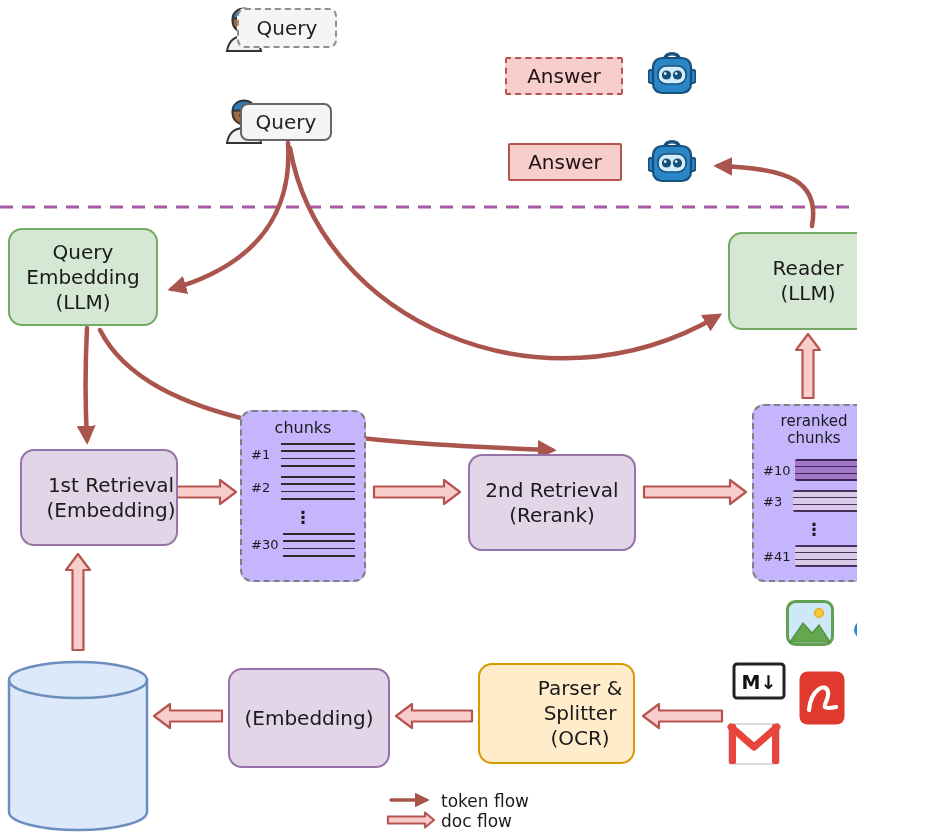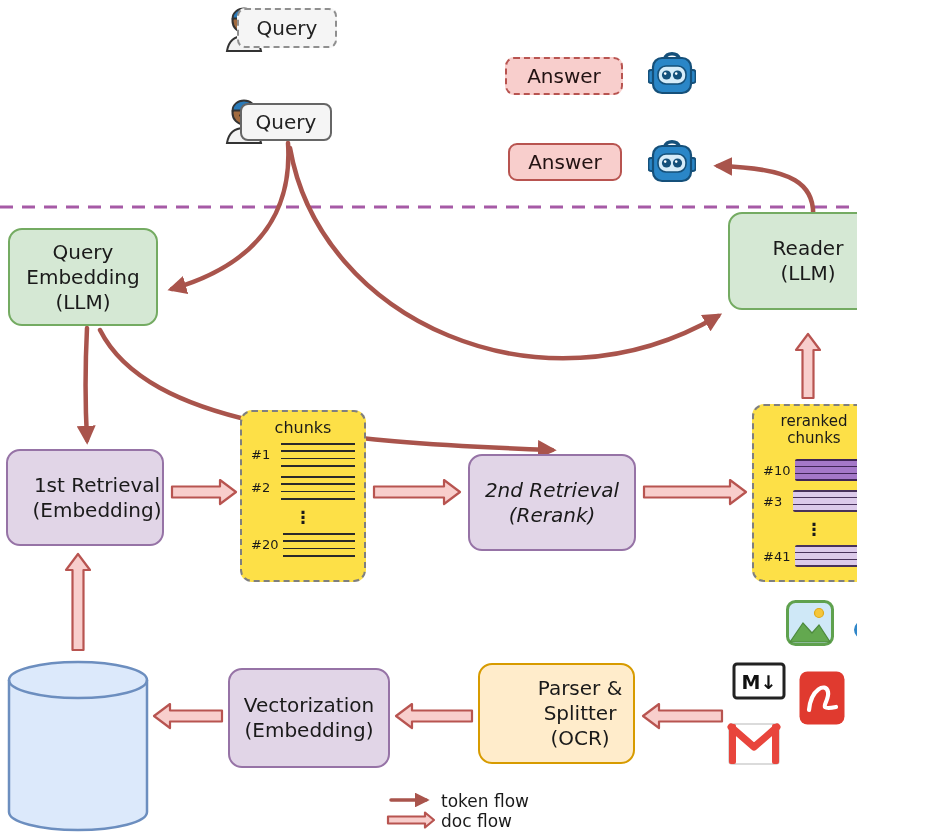--- a/index.html
+++ b/index.html
@@ -11,32 +11,32 @@
   .abs{position:absolute;z-index:2;}
   .box{
     box-sizing:border-box;display:flex;flex-direction:column;align-items:center;justify-content:center;
     border-radius:14px;text-align:center;font-size:20px;line-height:1.25;
   }
   .green{background:#d5e8d4;border:2.5px solid #74ab62;}
   .purple{background:#e1d5e7;border:2.5px solid #9673a6;}
   .orange{background:#ffeccb;border:2.5px solid #d79b00;}
   .pinkbox{
     box-sizing:border-box;display:flex;align-items:center;justify-content:center;
-    background:#f8cecc;border-radius:9px;font-size:20px;color:#231313;
+    background:#f8cecc;border-radius:2px;font-size:20px;color:#231313;
   }
   .solidpink{border:2.5px solid #b85450;}
   .dashpink{border:2.5px dashed #b85450;}
   .graybox{
     box-sizing:border-box;display:flex;align-items:center;justify-content:center;
     background:#f5f5f5;border-radius:8px;font-size:20px;color:#222;
   }
   .dashgray{border:2px dashed #8f8f8f;}
   .solidgray{border:2px solid #666;}
   .panel{
-    box-sizing:border-box;background:#fde047;border:2.5px dashed #7f7f7f;border-radius:12px;
+    box-sizing:border-box;background:#c4b5fd;border:2.5px dashed #7f7f7f;border-radius:12px;
     display:flex;flex-direction:column;align-items:stretch;padding:5px 0 0 0;
   }
   .panel-title{text-align:center;font-size:16px;line-height:1.1;margin:2px 0 6px 0;}
   .chunk-row{display:flex;align-items:center;gap:5px;padding:0 9px;margin-bottom:9px;}
   .chunk-label{font-size:13px;min-width:25px;text-align:left;}
   .chunk-lines{
     flex:1;height:24px;
     background-image:repeating-linear-gradient(to bottom,#2a2a2a 0px,#2a2a2a 1.6px,transparent 1.6px,transparent 7.4px);
   }
   .chunk-dots{text-align:center;font-size:17px;font-weight:bold;margin:-2px 0 6px 0;}
@@ -151,37 +151,36 @@
         <circle cx="28.2" cy="23.6" r="1.3" fill="#fff"></circle>
     </svg>
   </div>
 
   <div class="abs box green" style="left:8px;top:228px;width:150px;height:98px;">
     <div>Query</div>
     <div>Embedding</div>
     <div>(LLM)</div>
   </div>
 
-  <div class="abs box green" style="left:728px;top:212px;width:160px;height:98px;">
+  <div class="abs box green" style="left:728px;top:232px;width:160px;height:98px;">
     <div>Reader</div>
     <div>(LLM)</div>
   </div>
 
-  <div class="abs box purple" style="left:6px;top:449px;width:158px;height:97px;padding-left:24px;">
+  <div class="abs box purple" style="left:20px;top:449px;width:158px;height:97px;padding-left:24px;">
     <div>1st Retrieval</div>
     <div>(Embedding)</div>
   </div>
 
-  <div class="abs box purple" style="left:468px;top:454px;width:168px;height:97px;font-style:italic;">
+  <div class="abs box purple" style="left:468px;top:454px;width:168px;height:97px;">
     <div>2nd Retrieval</div>
     <div>(Rerank)</div>
   </div>
 
   <div class="abs box purple" style="left:228px;top:668px;width:162px;height:100px;">
-    <div>Vectorization</div>
     <div>(Embedding)</div>
   </div>
 
   <div class="abs box orange" style="left:478px;top:663px;width:157px;height:101px;padding-left:47px;">
     <div>Parser &amp;</div>
     <div>Splitter</div>
     <div>(OCR)</div>
   </div>
 
 
@@ -190,21 +189,21 @@
     <div class="chunk-row">
       <span class="chunk-label">#1</span>
       <span class="chunk-lines"></span>
     </div>
     <div class="chunk-row">
       <span class="chunk-label">#2</span>
       <span class="chunk-lines"></span>
     </div>
     <div class="chunk-dots">⋮</div>
     <div class="chunk-row">
-      <span class="chunk-label">#20</span>
+      <span class="chunk-label">#30</span>
       <span class="chunk-lines"></span>
     </div>
   </div>
 
   <div class="abs panel" style="left:752px;top:404px;width:124px;height:178px;">
     <div class="panel-title" style="font-size:15px;margin-bottom:13px;">
       <div>reranked</div>
       <div>chunks</div>
     </div>
     <div class="chunk-row">

